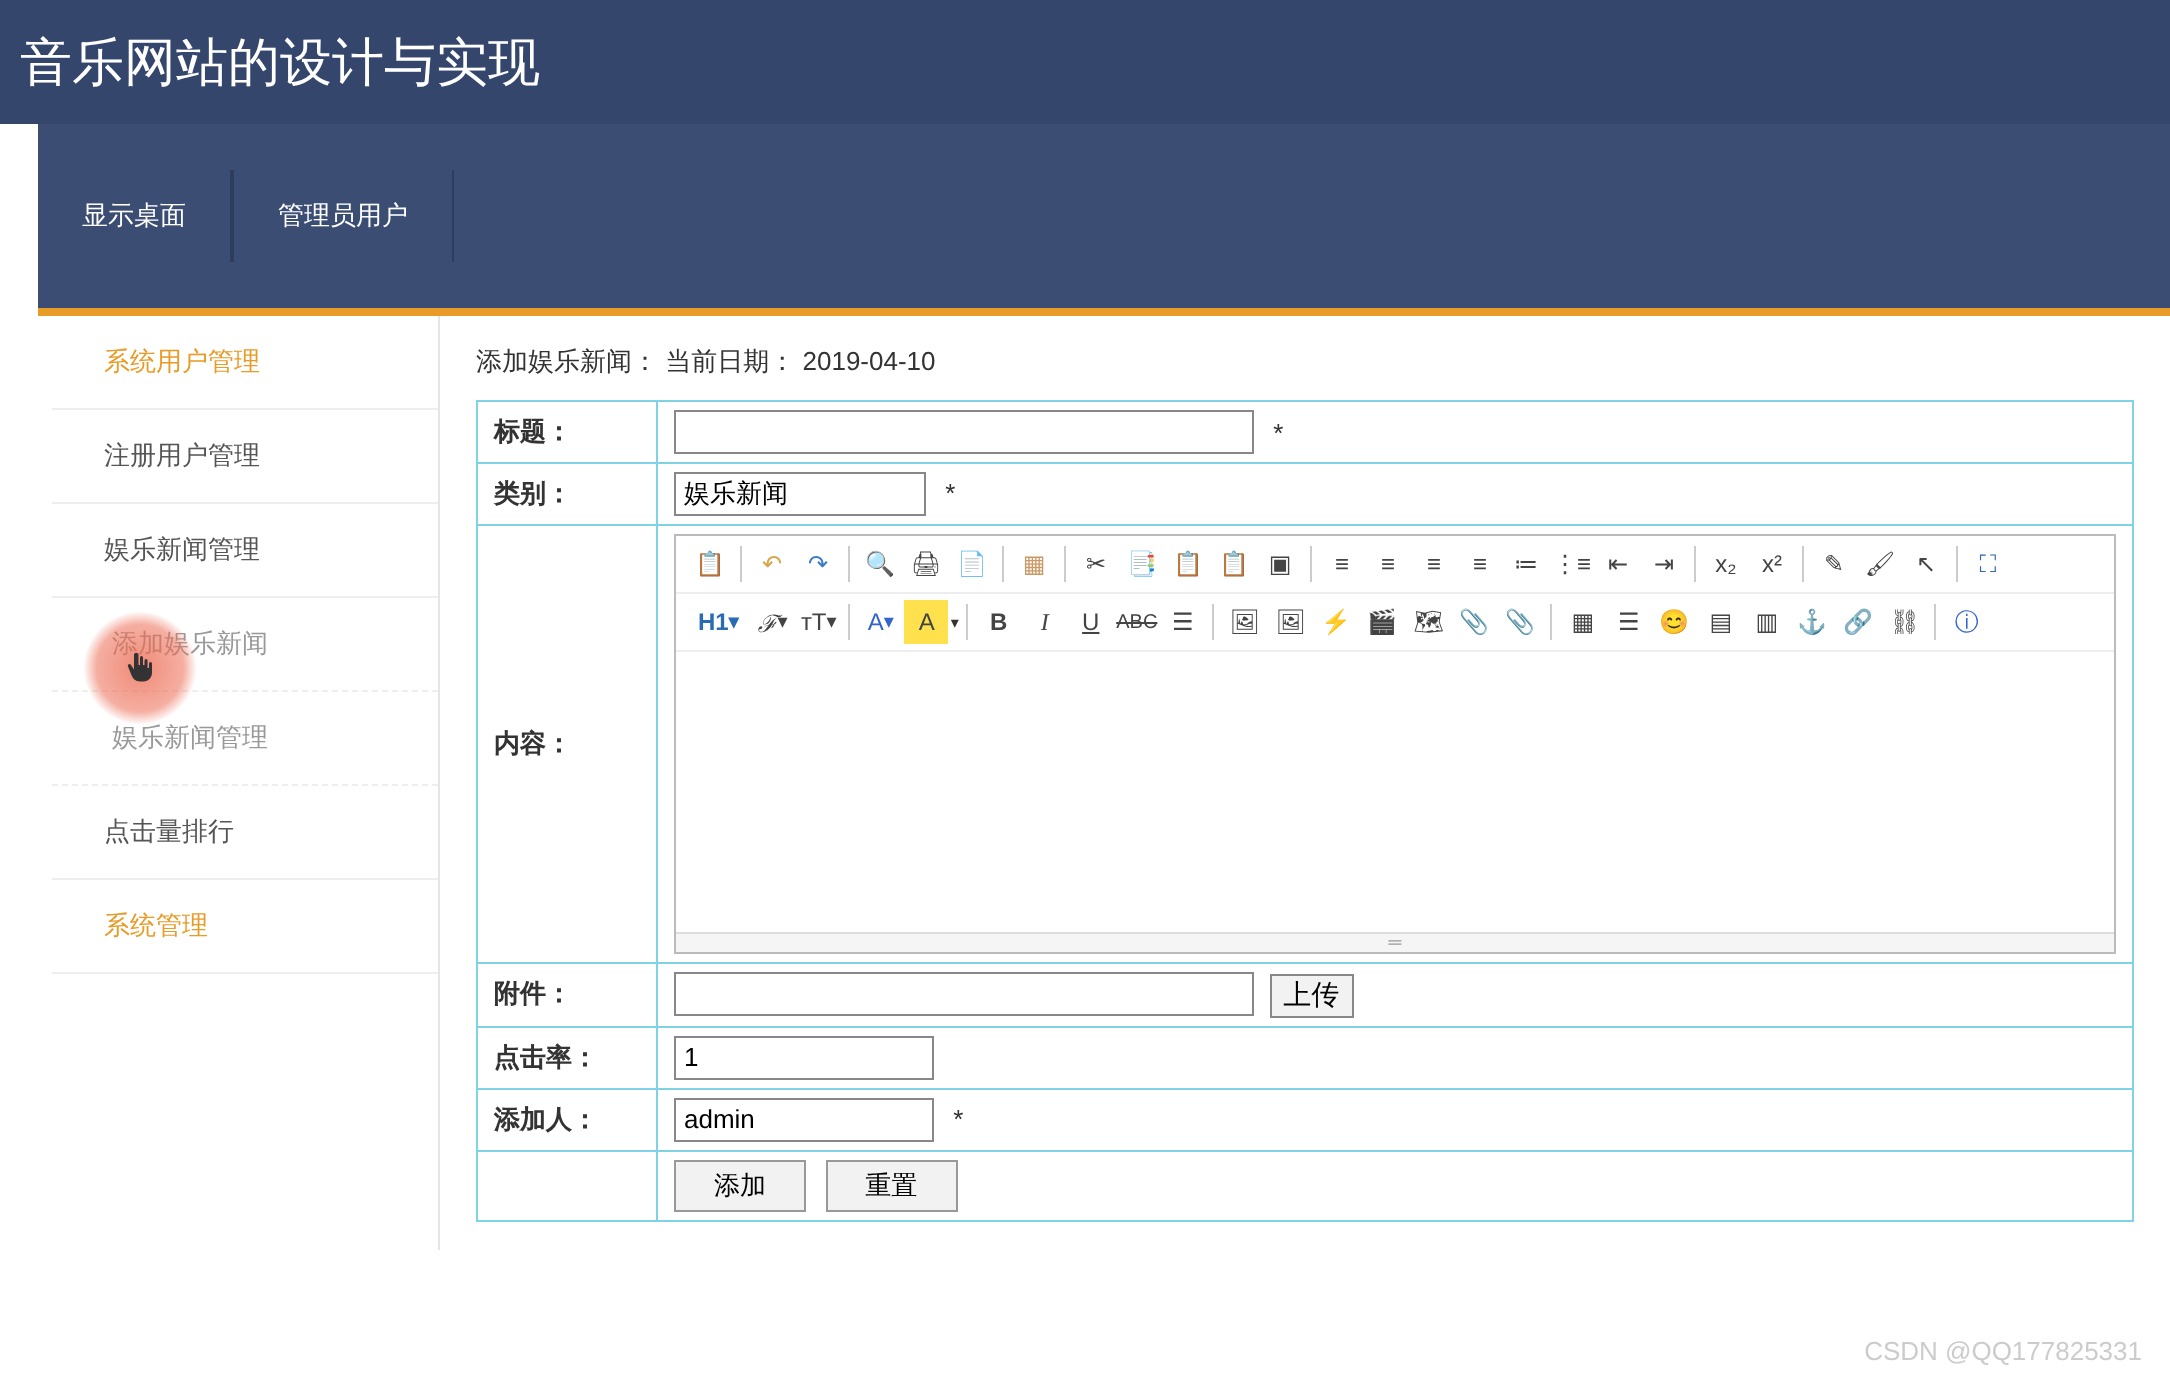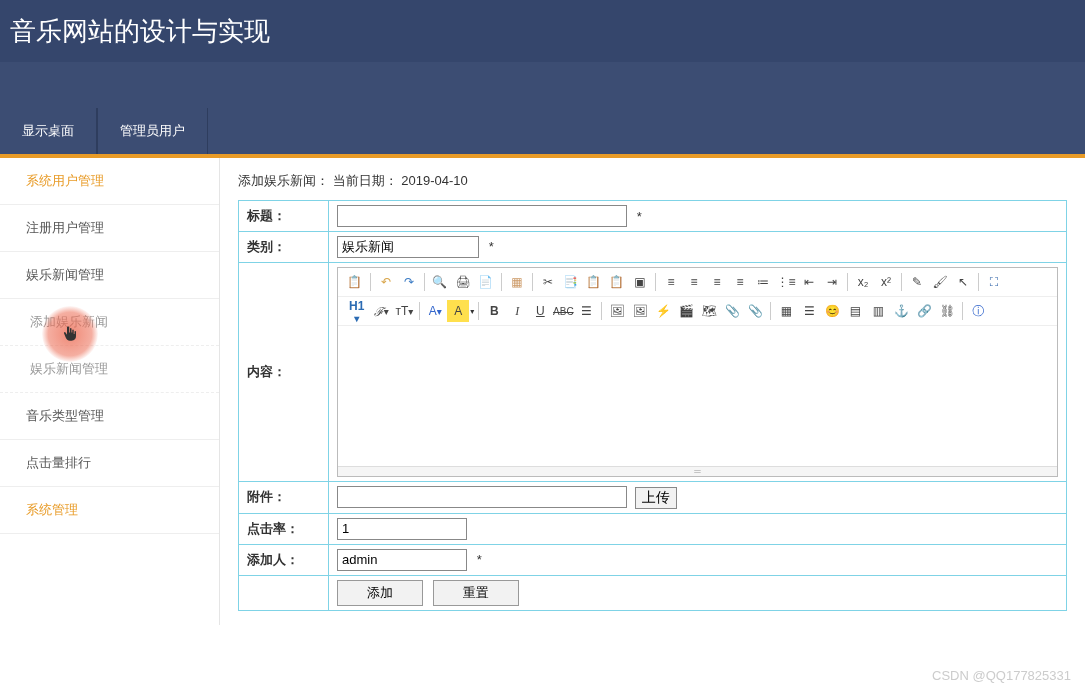--- a/index.html
+++ b/index.html
@@ -1,45 +1,45 @@
 <!DOCTYPE html>
 <html><head>
 <meta charset="utf-8">
 <style>
 * { box-sizing: border-box; margin: 0; padding: 0; }
 body { font-family: "Microsoft YaHei", Arial, sans-serif; font-size: 13px; color: #333; background: #fff; width: 1085px; height: 689px; overflow: hidden; position: relative; }
 .header { background: #35466c; height: 62px; display: flex; align-items: center; padding-left: 10px; }
 .header-title { color: #fff; font-size: 26px; font-weight: 400; font-family: Liberation Serif, serif; }
-.tabs-area { background: #3c4d73; height: 96px; display: flex; align-items: flex-end; border-bottom: 4px solid #e89b27; }
+.tabs-area { background: #3c4d73; height: 96px; display: flex; align-items: center; border-bottom: 4px solid #e89b27; margin-left: 19px; }
 .tab { color: #fff; font-size: 13px; padding: 14px 22px; cursor: pointer; border-left: 1px solid #2e3d5e; border-right: 1px solid #2e3d5e; }
 .tab:first-child { border-left: none; }
 .main { display: flex; }
-.sidebar { width: 220px; border-right: 1px solid #e5e5e5; }
+.sidebar { width: 220px; border-right: 1px solid #e5e5e5; padding-left: 26px; }
 .side-item { padding: 14px 26px; font-size: 13px; color: #555; border-bottom: 1px solid #eee; cursor: pointer; }
 .side-item.active { color: #e89b27; }
 .side-sub { padding: 14px 26px 14px 30px; font-size: 13px; color: #999; border-bottom: 1px dashed #eee; cursor: pointer; position: relative; }
 .content { flex: 1; padding: 14px 18px; }
 .breadcrumb { font-size: 13px; font-weight: 400; margin-bottom: 10px; }
 .form-table { width: 100%; border-collapse: collapse; }
 .form-table td { border: 1px solid #7fd3e6; padding: 4px 8px; vertical-align: middle; }
 .form-table td.label { width: 90px; font-weight: 700; }
 .in-text { border: 1px solid #888; padding: 2px 4px; font-family: inherit; font-size: 13px; height: 22px; }
 .in-text.w1 { width: 290px; }
-.in-text.w2 { width: 142px; }
+.in-text.w2 { width: 126px; }
 .in-text.w3 { width: 290px; }
 .in-text.w4 { width: 130px; }
 .req { margin-left: 6px; }
 .editor-wrap { border: 1px solid #bbb; background: #fff; }
 .toolbar { border-bottom: 1px solid #eee; padding: 3px 6px; display: flex; flex-wrap: wrap; gap: 1px; align-items: center; }
 .tbtn { width: 22px; height: 22px; display: inline-flex; align-items: center; justify-content: center; font-size: 12px; cursor: pointer; border: 1px solid transparent; color: #444; }
 .tsep { width: 1px; height: 18px; background: #ccc; margin: 0 3px; }
-.tbtn.h1 { font-weight: 700; color: #2b6bb3; width: auto; padding: 0 4px; flex-direction: column; }
+.tbtn.h1 { font-weight: 700; color: #2b6bb3; width: auto; padding: 0 4px; }
 .editor-body { height: 140px; }
 .editor-resize { height: 10px; background: #f5f5f5; border-top: 1px solid #ddd; text-align: center; color: #999; font-size: 9px; line-height: 8px; cursor: ns-resize; }
-.btn { padding: 3px 29px; border: 1px solid #999; background: #f2f2f2; cursor: pointer; font-family: inherit; font-size: 13px; margin-right: 6px; }
+.btn { padding: 3px 19px; border: 1px solid #999; background: #f2f2f2; cursor: pointer; font-family: inherit; font-size: 13px; margin-right: 6px; }
 .upload-btn { padding: 1px 6px; border: 1px solid #888; background: #f2f2f2; cursor: pointer; font-family: inherit; font-size: 14px; margin-left: 4px; }
 .cursor-spot { position: absolute; width: 56px; height: 56px; border-radius: 50%; background: radial-gradient(circle, rgba(236,108,84,0.8) 0%, rgba(236,108,84,0.55) 55%, rgba(236,108,84,0) 72%); pointer-events: none; left: 42px; top: 306px; z-index: 10; display:flex; align-items:center; justify-content:center; color:#333; }
 .watermark { position: absolute; bottom: 6px; right: 14px; color: #ccc; font-size: 13px; font-family: Arial, sans-serif; }
 .yellow-hl { background: #ffe04d; width: 22px; text-align: center; }
 </style>
 </head>
 <body>
 
 <div class="header">
   <div class="header-title">音乐网站的设计与实现</div>
@@ -50,21 +50,20 @@
   <div class="tab">管理员用户</div>
 </div>
 
 <div class="main">
   <div class="sidebar">
     <div class="side-item active">系统用户管理</div>
     <div class="side-item">注册用户管理</div>
     <div class="side-item">娱乐新闻管理</div>
     <div class="side-sub">添加娱乐新闻</div>
     <div class="side-sub">娱乐新闻管理</div>
-    <div class="side-item">音乐类型管理</div>
     <div class="side-item">点击量排行</div>
     <div class="side-item active">系统管理</div>
   </div>
 
   <div class="content">
     <div class="breadcrumb">
       <span>添加娱乐新闻：</span>
       <span>当前日期：</span>
       <span>2019-04-10</span>
     </div>

